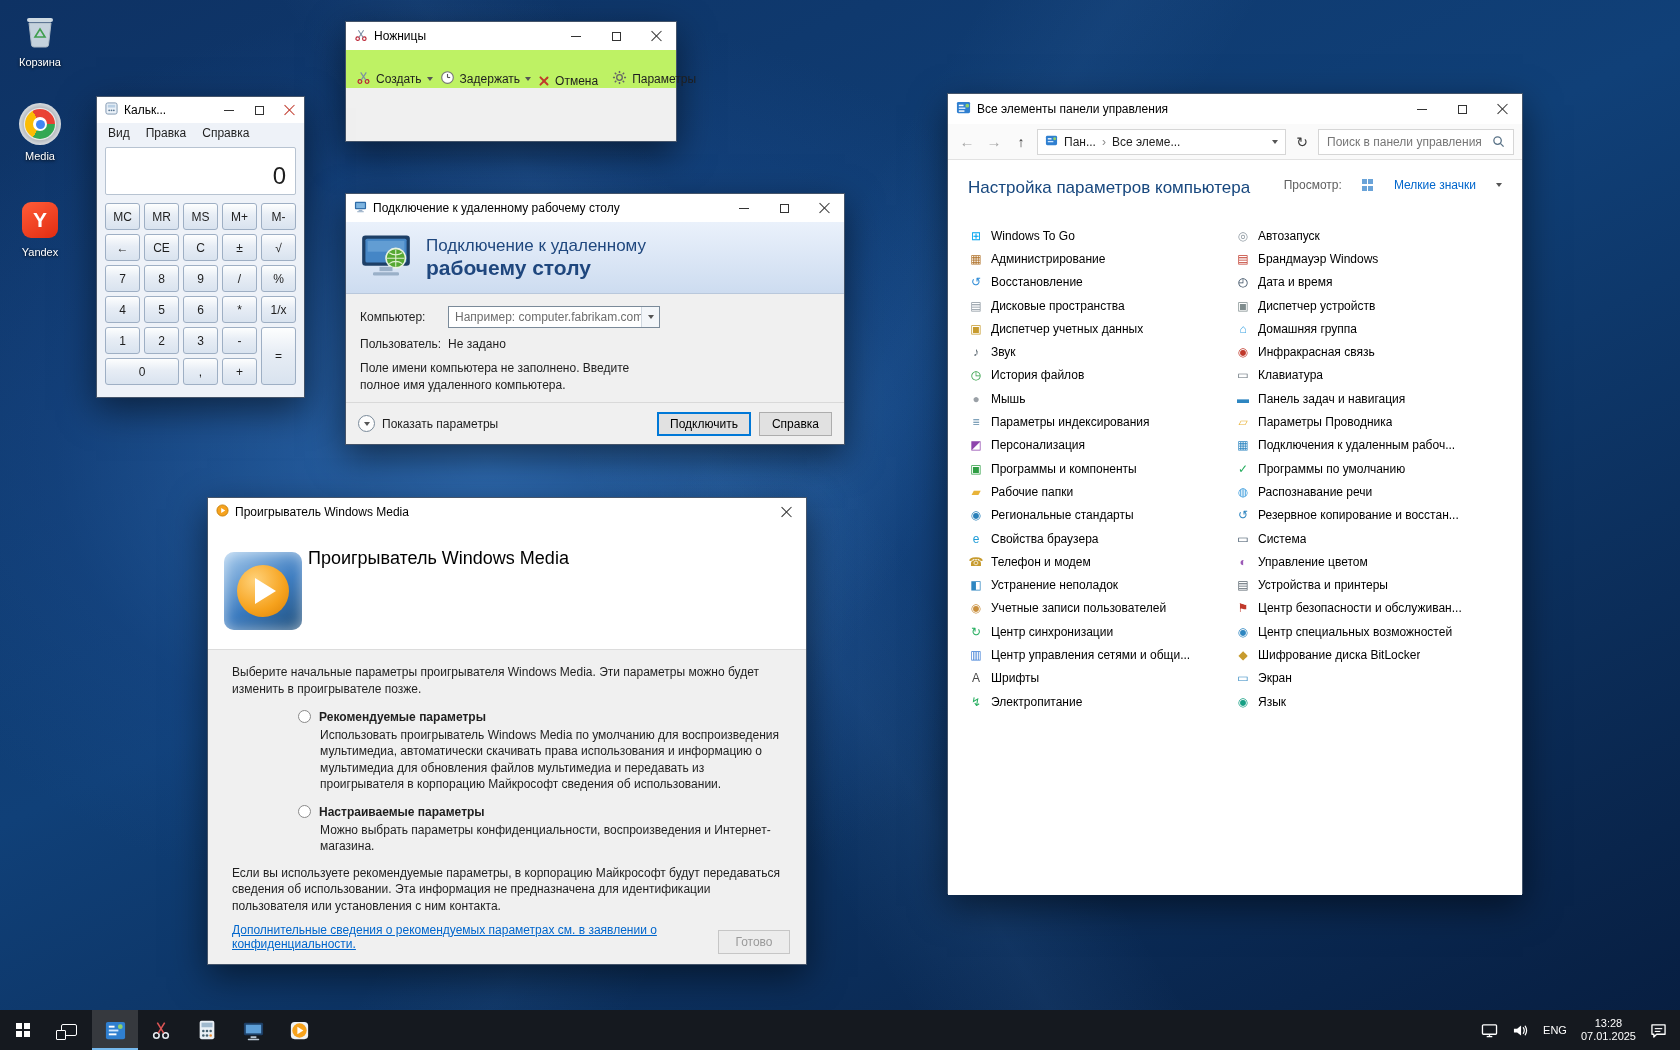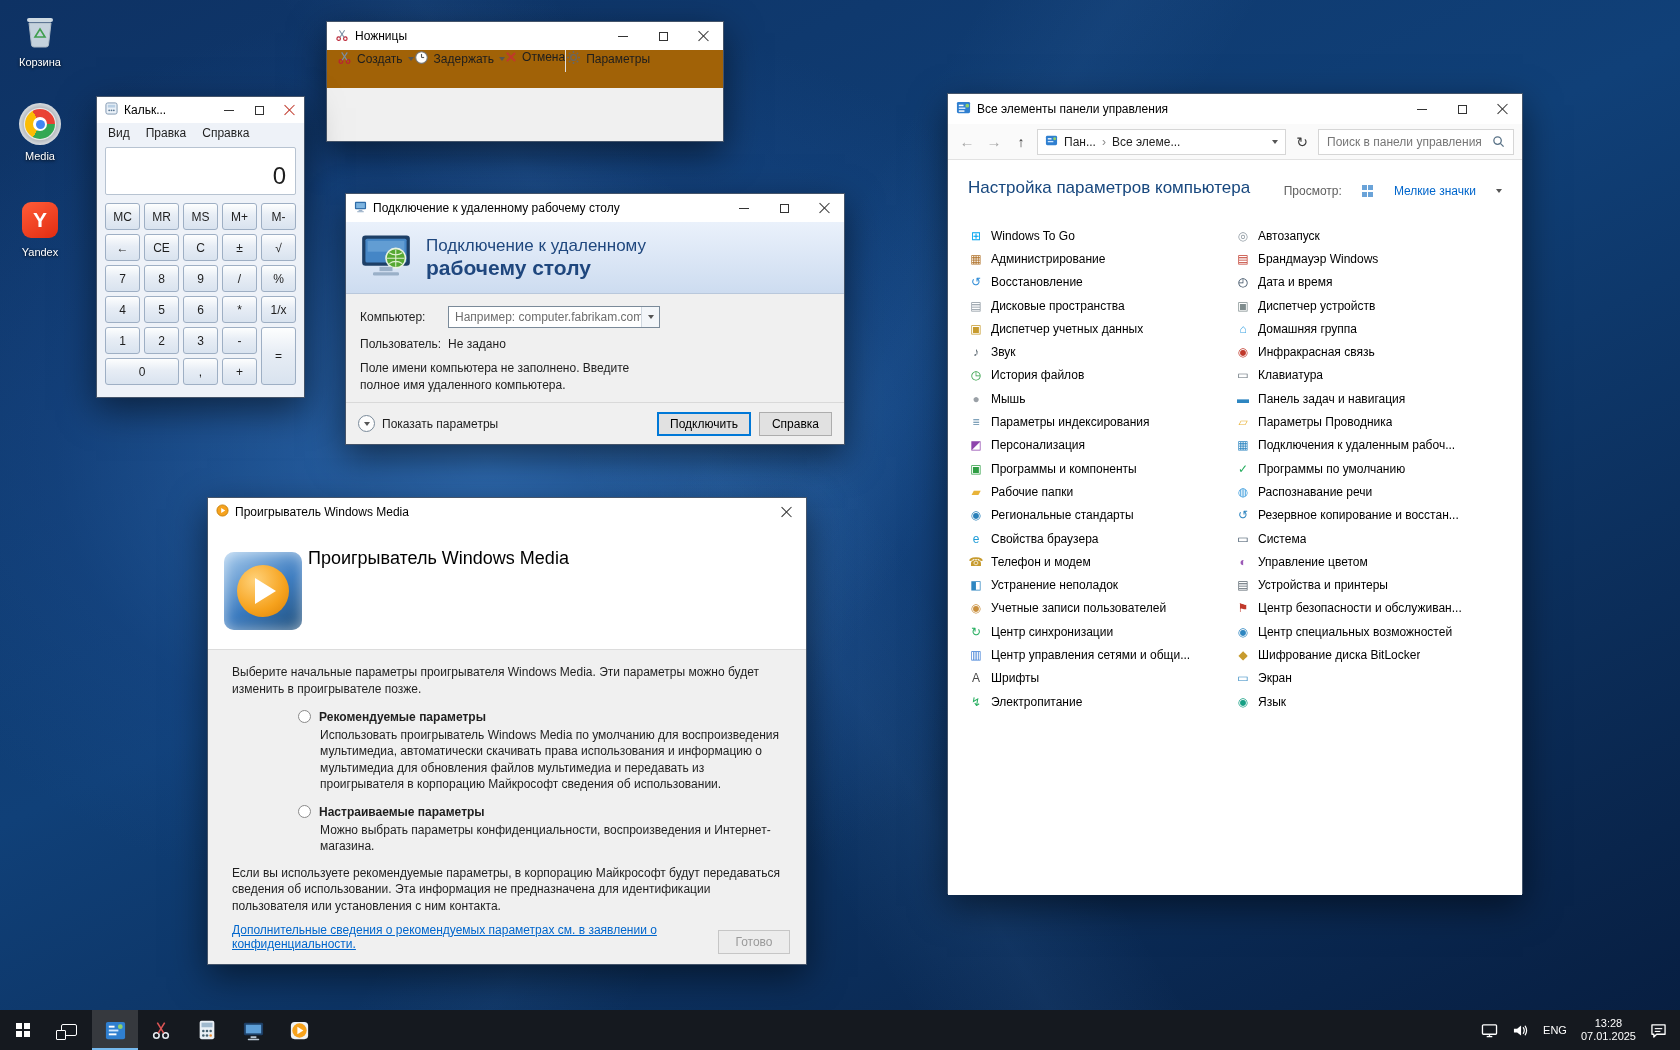--- a/index.html
+++ b/index.html
@@ -31,22 +31,22 @@
 .desktop-icon{position:absolute;left:4px;width:72px;display:flex;flex-direction:column;align-items:center;gap:4px;cursor:default}
 .di-glyph{width:44px;height:44px;display:flex;align-items:center;justify-content:center}
 .di-label{color:#fff;font-size:11px;text-shadow:0 1px 3px rgba(0,0,0,.9);text-align:left}
 .chrome-disc{width:42px;height:42px;border-radius:50%;background:radial-gradient(circle,#ececec 52%,#b9bec3 56%,#dfe3e6 74%,#9aa0a6);display:flex;align-items:center;justify-content:center}
 .chrome-ball{width:30px;height:30px;border-radius:50%;background:conic-gradient(from -30deg,#ea4335 0 33%,#34a853 0 66%,#fbbc05 0 100%);position:relative}
 .chrome-ball::before{content:"";position:absolute;inset:8px;border-radius:50%;background:#fff}
 .chrome-ball::after{content:"";position:absolute;inset:10.5px;border-radius:50%;background:#4285f4}
 .ya-ball{width:36px;height:36px;border-radius:9px;background:linear-gradient(150deg,#ff5c38,#e32d12);color:#fff;font-weight:bold;font-size:21px;display:flex;align-items:center;justify-content:center}
 .ya-ball::after{content:"Y"}
 
-#win-snip{left:326px;top:21px;width:398px;height:121px}
-.snip-toolbar{display:flex;align-items:flex-start;height:38px;background:#a16207;padding:0 10px;gap:0}
+#win-snip{left:345px;top:21px;width:332px;height:121px}
+.snip-toolbar{display:flex;align-items:flex-end;height:38px;background:#bef264;padding:0 10px;gap:7px}
 .snip-btn{display:flex;align-items:center;gap:5px;background:none;border:none;font-size:12px;color:#1e1e1e;font-family:inherit}
 .vsep{width:1px;height:22px;background:#e0e0e0}
 .snip-info{display:flex;align-items:center;padding:4px 12px;background:#f4f4f4;border-top:1px solid #e3e3e3;height:54px}
 .snip-hint{width:322px;line-height:1.45}
 .help-circle{margin-left:auto;width:21px;height:21px;border-radius:50%;background:linear-gradient(#7ec3f0,#2e86c1);color:#fff;font-weight:bold;display:flex;align-items:center;justify-content:center;font-size:13px}
 .redx{position:relative;width:12px;height:12px}
 .redx::before,.redx::after{content:"";position:absolute;left:5.2px;top:0;width:1.8px;height:12px;background:#c0392b;border-radius:1px}
 .redx::before{transform:rotate(45deg)}.redx::after{transform:rotate(-45deg)}
 
 #win-calc{left:96px;top:96px;width:209px;height:302px;background:#eef2f8}
@@ -98,21 +98,21 @@
 .cp-nav{height:36px;background:#fafafa;display:flex;align-items:center;padding:0 8px;gap:5px;border-bottom:1px solid #e2e2e2}
 .nav-arrow{width:22px;text-align:center;font-size:15px;color:#a5a5a5}
 .nav-arrow.up{color:#3b3b3b;font-size:14px}
 .addr{flex:1;height:26px;border:1px solid #d6d6d6;background:#fff;display:flex;align-items:center;padding:0 7px;gap:6px;min-width:0}
 .addr .sep{color:#8a8a8a}
 .addr .tri-down{margin-left:auto}
 .refresh{width:22px;height:26px;display:flex;align-items:center;justify-content:center;color:#3b3b3b;font-size:14px}
 .search{width:196px;height:26px;border:1px solid #d6d6d6;background:#fff;display:flex;align-items:center;padding:0 8px;color:#767676;gap:6px}
 .search svg{margin-left:auto;flex:none}
 .cp-content{background:#fff;height:735px;padding:18px 20px;overflow:hidden}
-.cp-head{display:flex;align-items:flex-end}
+.cp-head{display:flex;align-items:flex-start}
 .cp-head h1{font-size:17px;color:#17477e;font-weight:normal}
 .view-sel{margin-left:auto;display:flex;align-items:center;gap:20px}
 .view-label{color:#5f5f5f}
 .view-value{color:#0066cc}
 .mini-grid{width:12px;height:12px;display:grid;grid-template-columns:5px 5px;grid-template-rows:5px 5px;gap:1.5px}
 .mini-grid i{background:#6aa3d8}
 #cp-columns{display:flex;margin-top:26px}
 .cp-col{width:268px}
 .cp-item{display:flex;align-items:center;height:23.3px;gap:7px;cursor:default}
 .cp-ico{width:16px;text-align:center;font-size:12px;line-height:1;flex:none}

